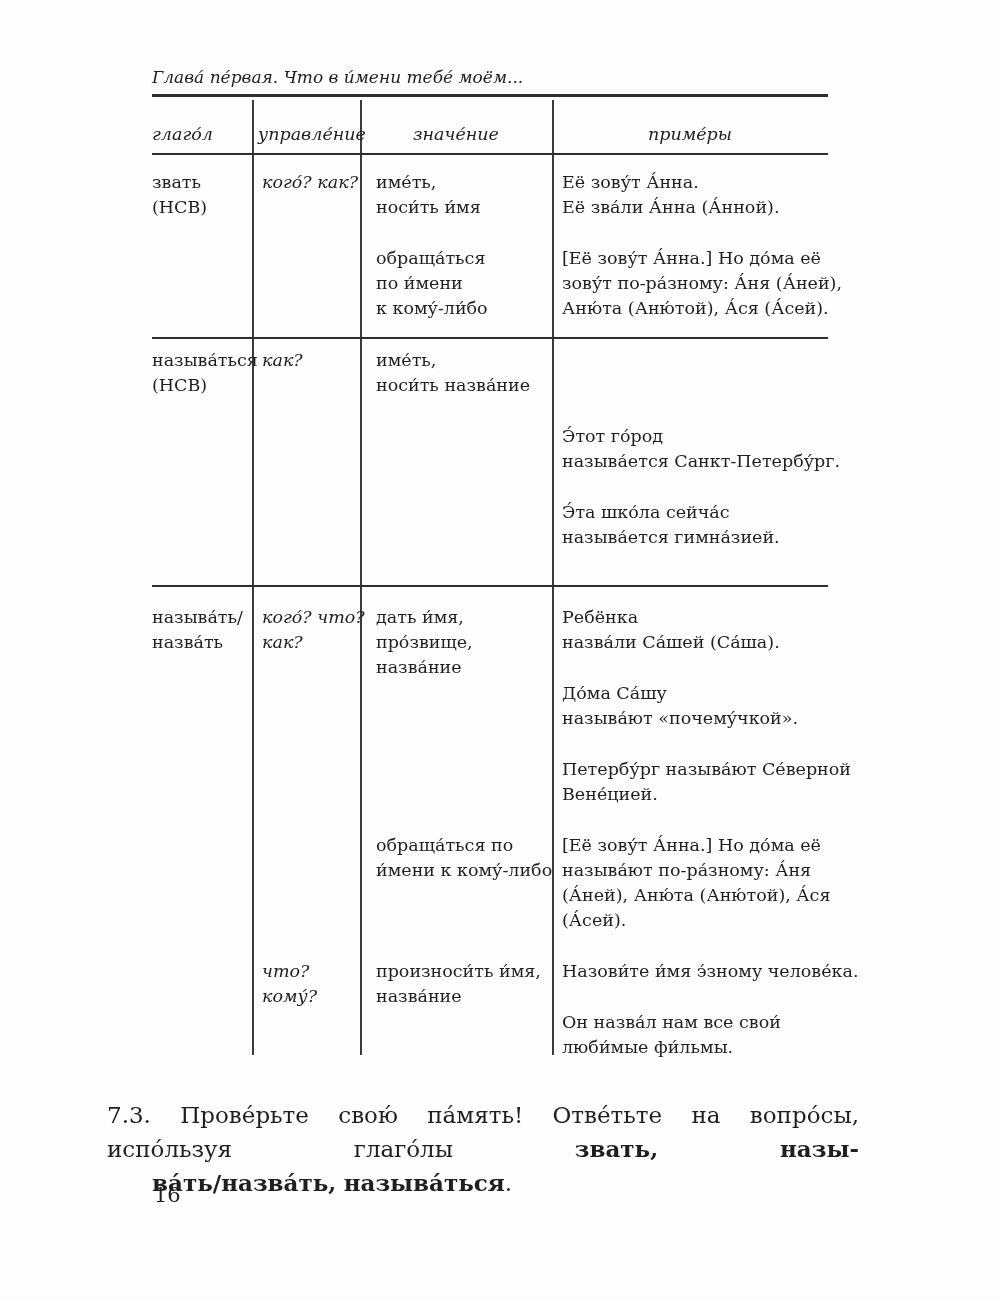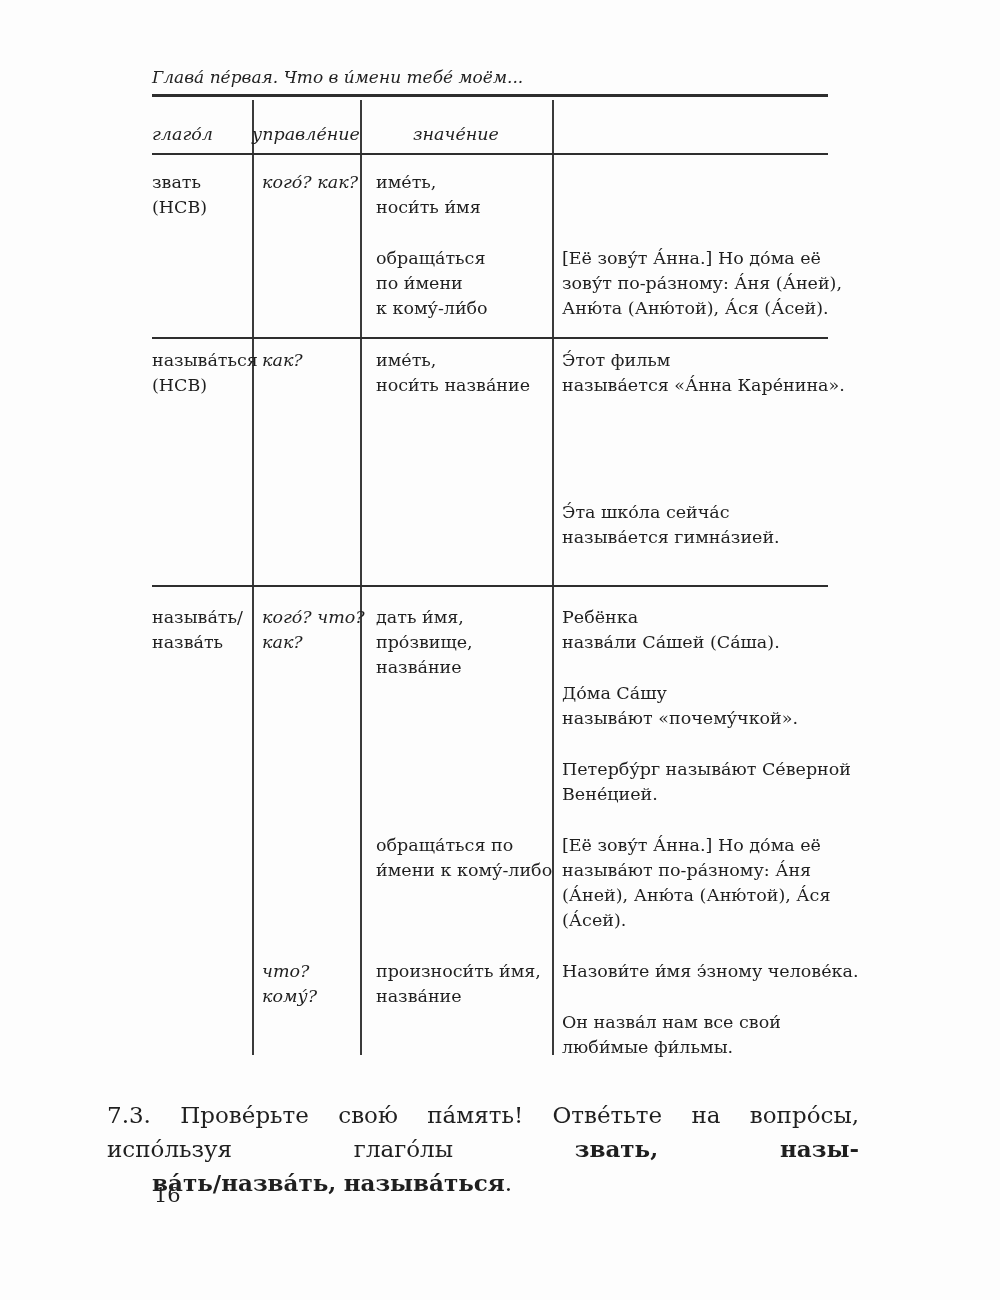--- a/index.html
+++ b/index.html
@@ -37,42 +37,45 @@
   <div class="tbl">
 
     <div class="vline" style="left:100px"></div>
     <div class="vline" style="left:208px"></div>
     <div class="vline" style="left:400px"></div>
     <div class="hline" style="top:53px"></div>
     <div class="hline" style="top:237px"></div>
     <div class="hline" style="top:485px"></div>
 
     <div class="th" style="left:0;top:22px">глаго́л</div>
-    <div class="th ctr" style="left:100px;width:108px;top:22px">управле́ние</div>
+    <div class="th ctr" style="left:106px;width:108px;top:22px">управле́ние</div>
     <div class="th ctr" style="left:208px;width:192px;top:22px">значе́ние</div>
+    <div class="th ctr" style="left:400px;width:276px;top:22px">приме́ры</div>
 
     <div class="cell" style="left:0;top:70px">звать
 (НСВ)</div>
     <div class="cell it" style="left:110px;top:70px">кого́? как?</div>
     <div class="cell" style="left:224px;top:70px">име́ть,
 носи́ть и́мя</div>
     <div class="cell" style="left:224px;top:146px">обраща́ться
 по и́мени
 к кому́-ли́бо</div>
+    <div class="cell" style="left:410px;top:70px">Её зову́т А́нна.
+Её зва́ли А́нна (А́нной).</div>
     <div class="cell" style="left:410px;top:146px">[Её зову́т А́нна.] Но до́ма её
 зову́т по-ра́зному: А́ня (А́ней),
 Аню́та (Аню́той), А́ся (А́сей).</div>
 
     <div class="cell" style="left:0;top:248px">называ́ться
 (НСВ)</div>
     <div class="cell it" style="left:110px;top:248px">как?</div>
     <div class="cell" style="left:224px;top:248px">име́ть,
 носи́ть назва́ние</div>
-    <div class="cell" style="left:410px;top:248px">Э́тот фильм
-называ́ется «А́нна Каре́нина».</div>
+    <div class="cell" style="left:410px;top:324px">Э́тот го́род
+называ́ется Санкт-Петербу́рг.</div>
     <div class="cell" style="left:410px;top:400px">Э́та шко́ла сейча́с
 называ́ется гимна́зией.</div>
 
     <div class="cell" style="left:0;top:505px">называ́ть/
 назва́ть</div>
     <div class="cell it" style="left:110px;top:505px">кого́? что?
 как?</div>
     <div class="cell it" style="left:110px;top:859px">что?
 кому́?</div>
     <div class="cell" style="left:224px;top:505px">дать и́мя,

